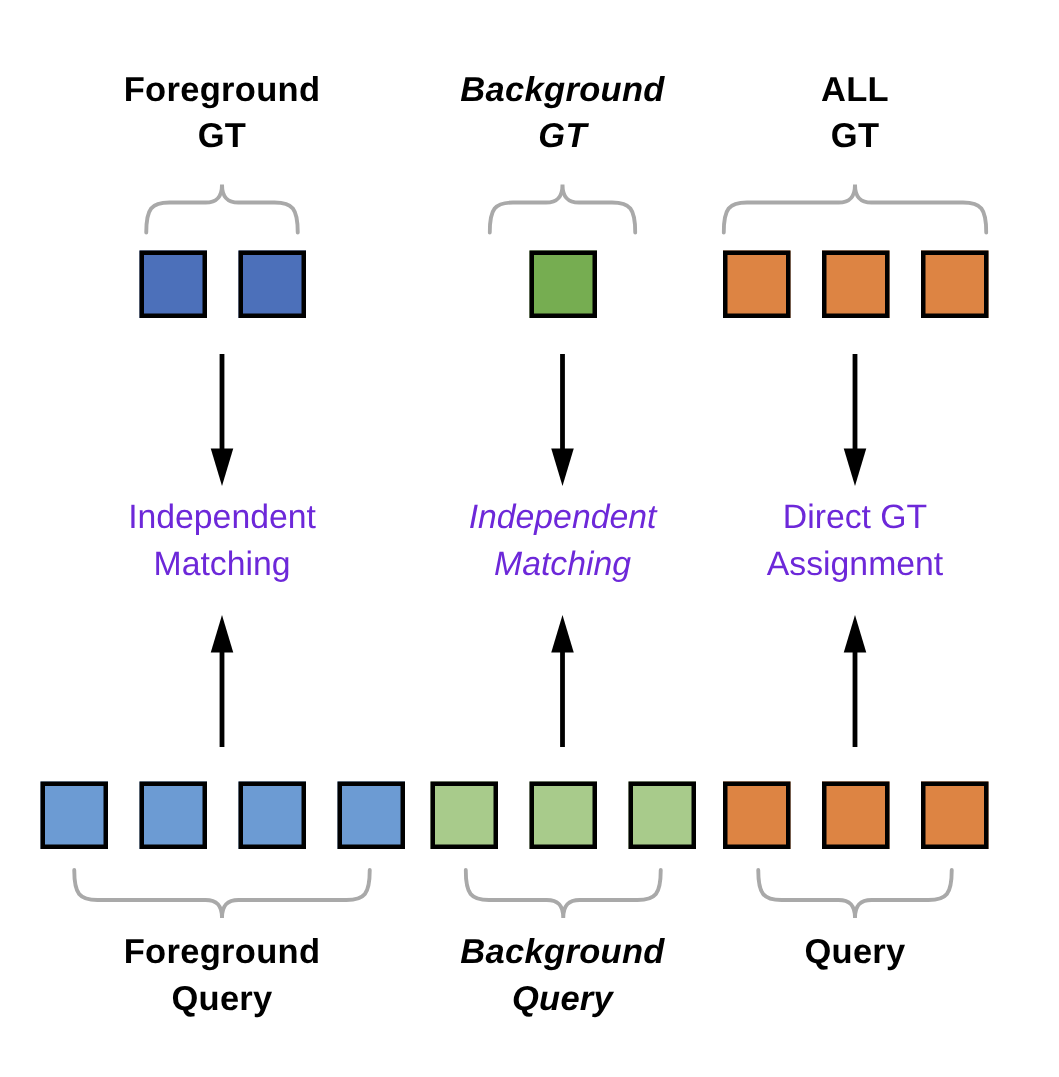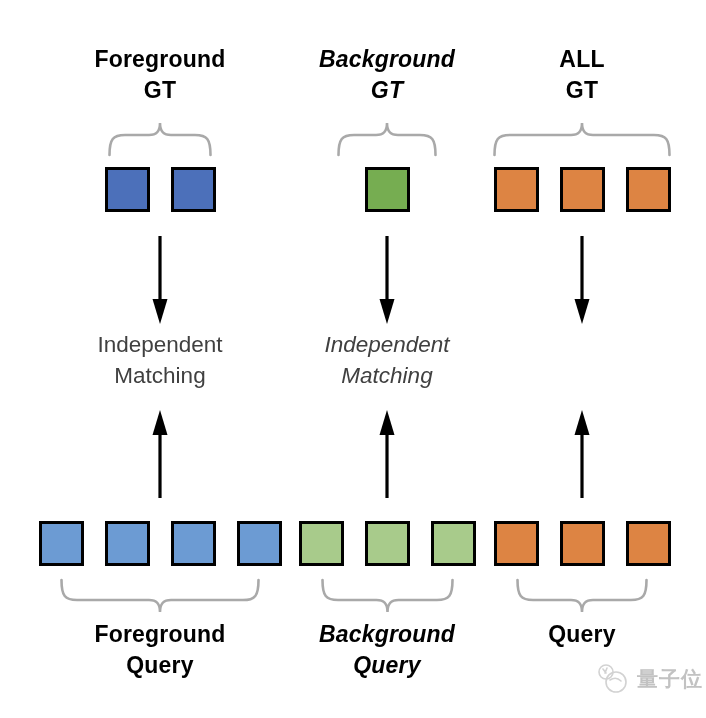--- a/index.html
+++ b/index.html
@@ -21,21 +21,21 @@
     top: 0;
     width: 260px;
     height: 718px;
   }
   .col-1 { left: 18px; }
   .col-2 { left: 245px; font-style: italic; }
   .col-3 { left: 440px; }
 
   .slot {
     position: absolute;
-    left: 12px;
+    left: 0;
     width: 260px;
     display: flex;
     justify-content: center;
     align-items: flex-end;
   }
   .gt-title      { top: 44px; }
   .top-brace     { top: 120px; }
   .gt-squares    { top: 167px; }
   .down-arrow    { top: 236px; }
   .process-label { top: 329px; }
@@ -49,21 +49,21 @@
     font-weight: bold;
     line-height: 31px;
     text-align: center;
     letter-spacing: 0.2px;
   }
   .process-text {
     font-size: 22.5px;
     font-weight: normal;
     line-height: 31px;
     text-align: center;
-    color: #404040;
+    color: #6d28d9;
   }
   .squares-row {
     display: flex;
     flex-direction: row;
     gap: 21px;
   }
   .sq {
     box-sizing: border-box;
     width: 45px;
     height: 45px;
@@ -226,20 +226,22 @@
         </div>
     </div>
     <div class="slot down-arrow">
       <svg class="arrow" width="22" height="88" viewBox="0 0 22 88">
           <line x1="11" y1="0" x2="11" y2="66" stroke="#000000" stroke-width="3.2"></line>
           <polygon points="11,88 3.5,63 18.5,63" fill="#000000"></polygon>
         </svg>
     </div>
     <div class="slot process-label">
       <div class="process-text">
+        <div>Direct GT</div>
+        <div>Assignment</div>
       </div>
     </div>
     <div class="slot up-arrow">
       <svg class="arrow" width="22" height="88" viewBox="0 0 22 88">
           <line x1="11" y1="88" x2="11" y2="22" stroke="#000000" stroke-width="3.2"></line>
           <polygon points="11,0 3.5,25 18.5,25" fill="#000000"></polygon>
         </svg>
     </div>
     <div class="slot query-squares">
       <div class="squares-row">
@@ -253,25 +255,14 @@
           <path d="M1.5,3 C1.5,19 5,23 17,23 L55,23 C62,23 66,26 66,35 C66,26 70,23 77,23 L115,23 C127,23 130.5,19 130.5,3" fill="none" stroke="#a9a9a9" stroke-width="2.6" stroke-linecap="round"></path>
         </svg>
     </div>
     <div class="slot query-title">
       <div class="title-text">
         <div>Query</div>
       </div>
     </div>
   </div>
 
-  <div class="watermark">
-    <svg width="38" height="38" viewBox="0 0 38 38">
-      <g fill="none" stroke="#d2d2d2" stroke-width="1.6" stroke-linecap="round">
-        <circle cx="12" cy="12" r="7"></circle>
-        <circle cx="22" cy="22" r="10"></circle>
-        <path d="M16 20 Q22 16 27 21"></path>
-        <path d="M9 9 l3 4 M13 8 l-2 5"></path>
-      </g>
-    </svg>
-    <span class="watermark-text">量子位</span>
-  </div>
 
 </div>
 
 </body></html>

